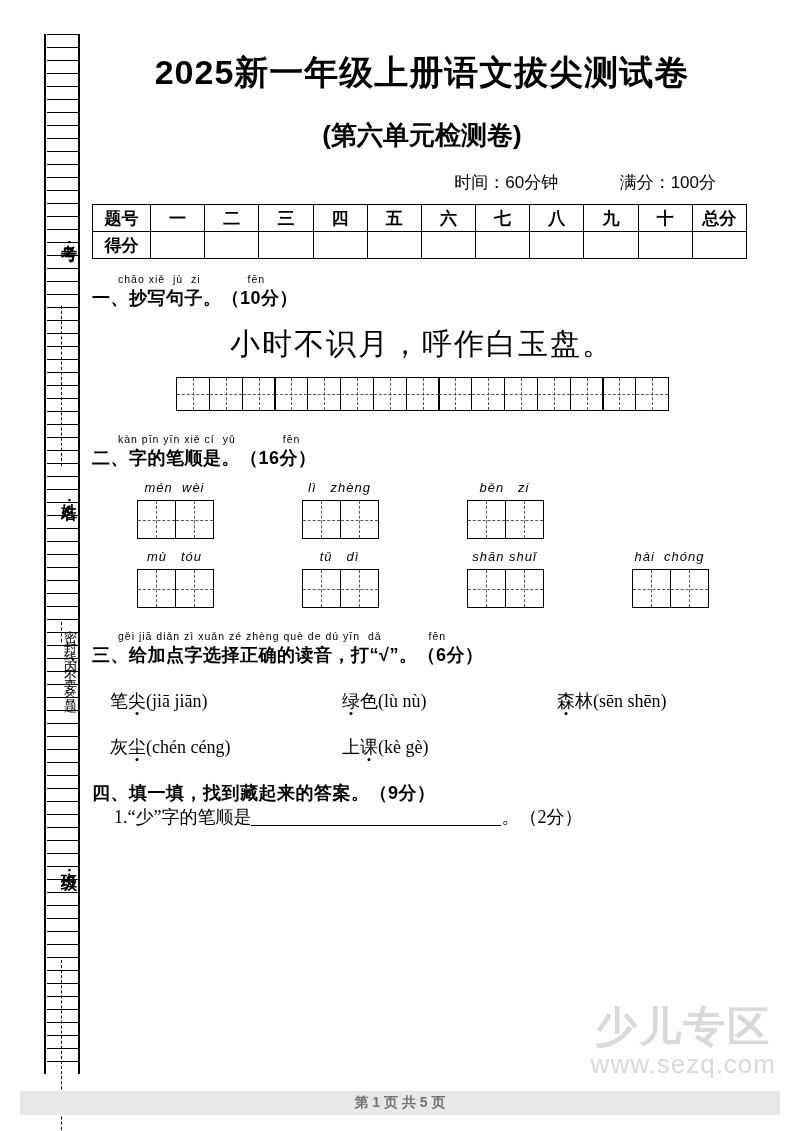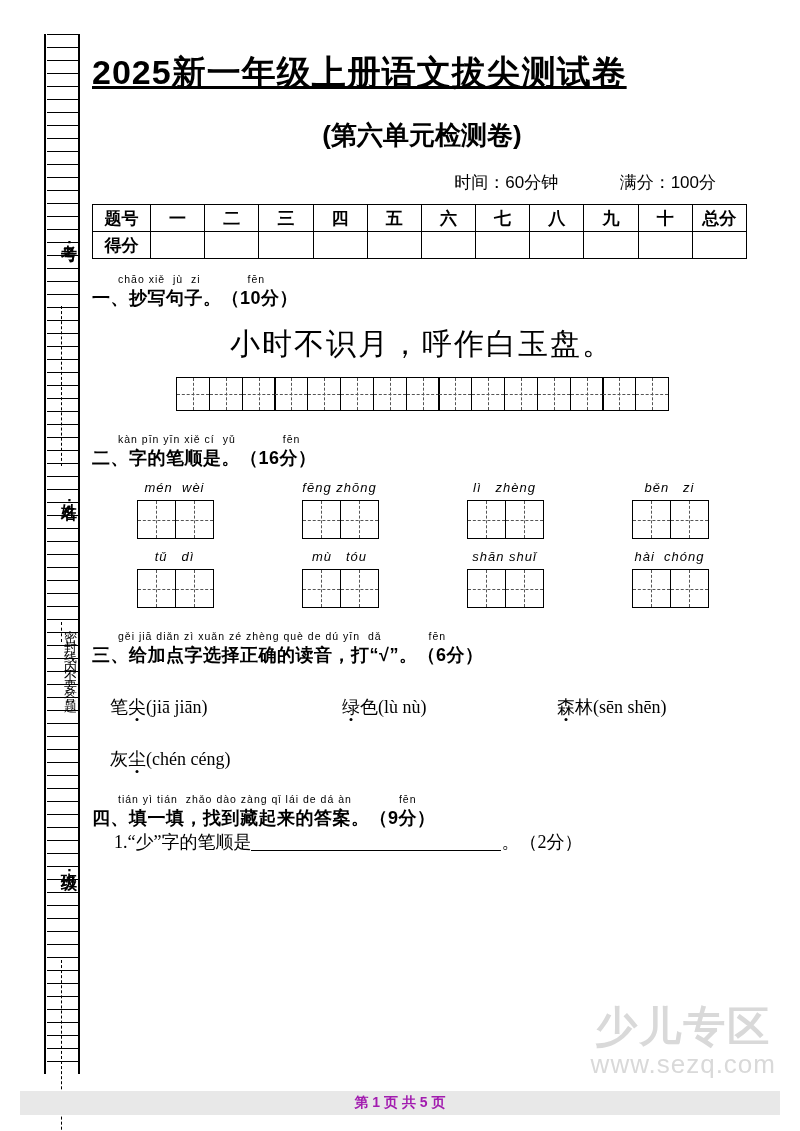--- a/index.html
+++ b/index.html
@@ -63,26 +63,25 @@
     text-orientation: upright;
     letter-spacing: 10px;
     font-family: "Liberation Sans", sans-serif;
   }
 
   
   .content { position: absolute; left: 92px; top: 0; width: 660px; }
 
   .title {
     margin-top: 50px;
-    text-align: left;
+    text-align: center;
     font-size: 34px;
     font-weight: bold;
     letter-spacing: 1px;
     font-family: "Liberation Sans", sans-serif;
-    text-decoration: underline;
   }
   .subtitle {
     margin-top: 22px;
     text-align: center;
     font-size: 26px;
     font-weight: bold;
     font-family: "Liberation Sans", sans-serif;
   }
   .meta {
     margin-top: 18px;
@@ -165,21 +164,21 @@
     font-size: 13px;
     font-family: "Liberation Sans", sans-serif;
     letter-spacing: 1px;
     margin-bottom: 5px;
     white-space: pre;
   }
   .word-grid { display: flex; justify-content: center; }
   .word-grid .tzg { width: 39px; height: 39px; }
 
   
-  .choose-row { display: flex; margin-top: 28px; font-size: 18px; font-family: "Liberation Serif", serif; }
+  .choose-row { display: flex; margin-top: 22px; font-size: 18px; font-family: "Liberation Serif", serif; }
   .choose-item { font-size: 18px; }
   .choose-item .dot { position: relative; }
   .choose-item .dot::after {
     content: "";
     position: absolute;
     left: 50%; bottom: -4px;
     width: 3px; height: 3px;
     background: #000;
     border-radius: 50%;
     transform: translateX(-50%);
@@ -220,21 +219,21 @@
     width: 800px;
     text-align: center;
   }
   .footer-bar {
     display: inline-block;
     background: #e8e8e8;
     padding: 3px 150px;
     font-size: 14px;
     font-weight: bold;
     font-family: "Liberation Sans", sans-serif;
-    color: #a21caf;
+    color: #737373;
     width: 760px;
   }
 </style>
 </head>
 <body>
 
 <div class="page">
 
   <div class="seal-strip">
     <div class="seal-ticks" id="seal-ticks">
@@ -403,51 +402,44 @@
       <div class="sec-title">二、字的笔顺是。（16分）</div>
       <div class="word-row" id="word-row-1">
           <div class="word-cell">
             <div class="py">mén  wèi</div>
             <div class="word-grid">
               <div class="tzg"></div>
               <div class="tzg"></div>
             </div>
           </div>
           <div class="word-cell">
-            <div class="py">fēng zhōng</div>
-            <div class="word-grid">
-              <div class="tzg"></div>
-              <div class="tzg"></div>
-            </div>
-          </div>
-          <div class="word-cell">
             <div class="py">lì   zhèng</div>
             <div class="word-grid">
               <div class="tzg"></div>
               <div class="tzg"></div>
             </div>
           </div>
           <div class="word-cell">
             <div class="py">běn   zi</div>
             <div class="word-grid">
               <div class="tzg"></div>
               <div class="tzg"></div>
             </div>
           </div>
         </div>
       <div class="word-row" id="word-row-2">
           <div class="word-cell">
+            <div class="py">mù   tóu</div>
+            <div class="word-grid">
+              <div class="tzg"></div>
+              <div class="tzg"></div>
+            </div>
+          </div>
+          <div class="word-cell">
             <div class="py">tǔ   dì</div>
-            <div class="word-grid">
-              <div class="tzg"></div>
-              <div class="tzg"></div>
-            </div>
-          </div>
-          <div class="word-cell">
-            <div class="py">mù   tóu</div>
             <div class="word-grid">
               <div class="tzg"></div>
               <div class="tzg"></div>
             </div>
           </div>
           <div class="word-cell">
             <div class="py">shān shuǐ</div>
             <div class="word-grid">
               <div class="tzg"></div>
               <div class="tzg"></div>
@@ -466,25 +458,25 @@
     <div class="sec" style="margin-top:22px;">
       <div class="sec-pinyin">gěi jiā diǎn zì xuǎn zé zhèng què de dú yīn  dǎ            fēn</div>
       <div class="sec-title">三、给加点字选择正确的读音，打“√”。（6分）</div>
       <div class="choose-row" id="choose-row-1">
           <div class="choose-item c1"><span>笔</span><span class="dot">尖</span><span>(jiā   jiān)</span></div>
           <div class="choose-item c2"><span class="dot">绿</span><span>色</span><span>(lù   nù)</span></div>
           <div class="choose-item c3"><span class="dot">森</span><span>林</span><span>(sēn shēn)</span></div>
         </div>
       <div class="choose-row" id="choose-row-2">
           <div class="choose-item c1"><span>灰</span><span class="dot">尘</span><span>(chén céng)</span></div>
+          <div class="choose-item c2"><span>上</span><span class="dot">课</span><span>(kè   gè)</span></div>
         </div>
     </div>
 
     <div class="sec" style="margin-top:22px;">
-      <div class="sec-pinyin">tián yì tián  zhǎo dào zàng qǐ lái de dá àn            fēn</div>
       <div class="sec-title">四、填一填，找到藏起来的答案。（9分）</div>
       <div class="fill-item">
         <span>1.“少”字的笔顺是</span><span class="blank-line"></span><span>。（2分）</span>
       </div>
     </div>
 
   </div>
 
   <div class="wm">
     <div class="wm1">少儿专区</div>

